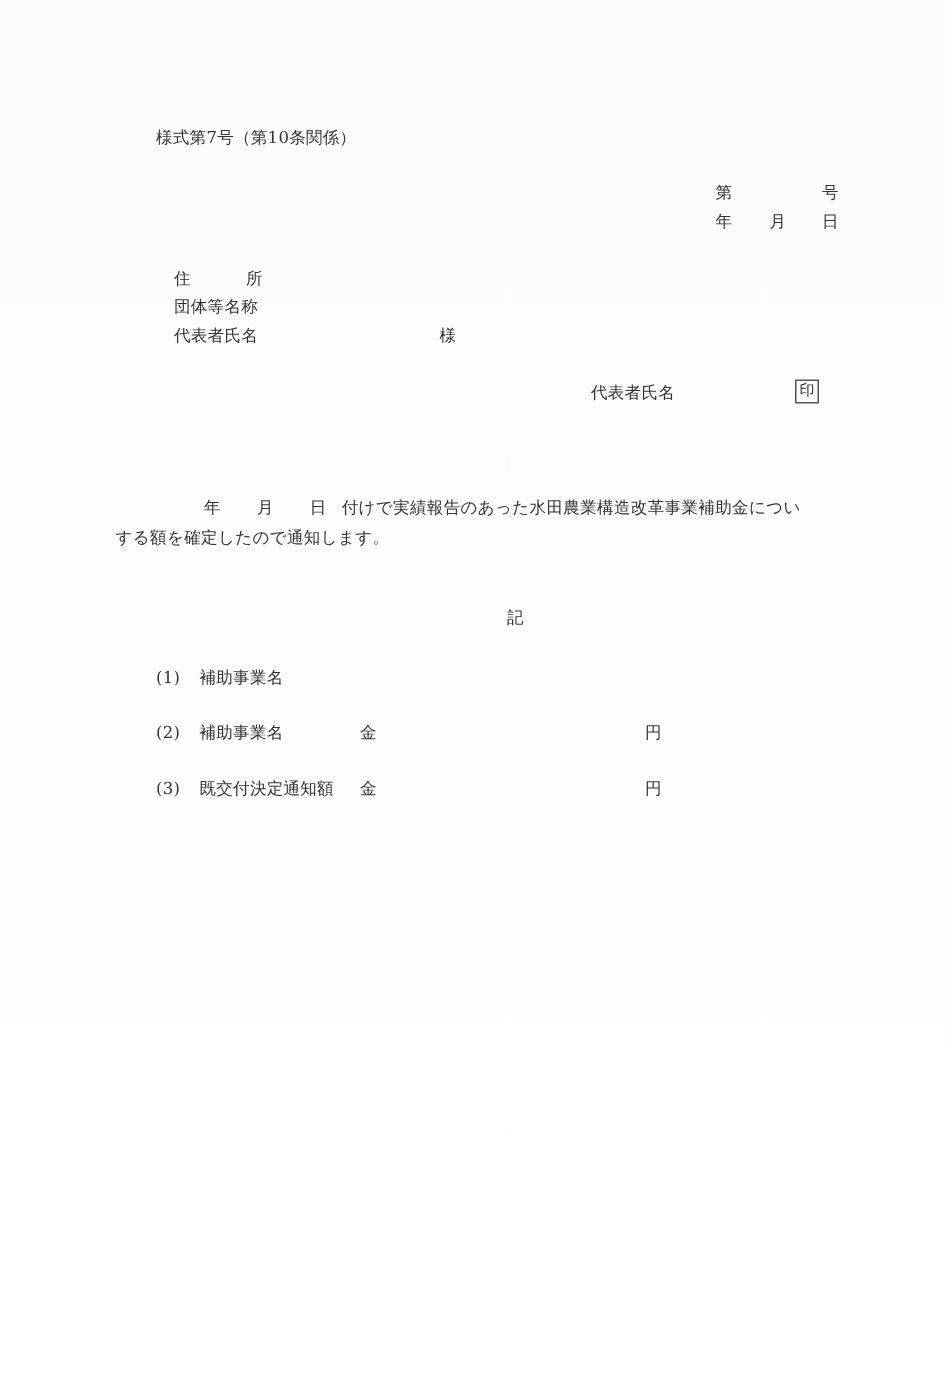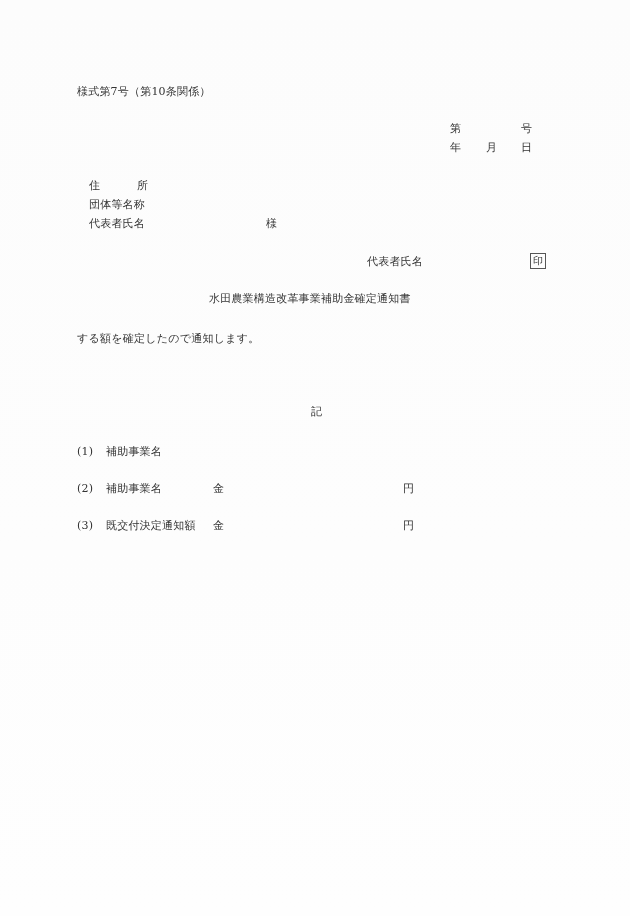--- a/index.html
+++ b/index.html
@@ -21,20 +21,21 @@
       left: 0; top: 0;
       width: 630px; height: 916px;
       background: linear-gradient(#fcfcfc 0%, #fdfdfd 60%, #fefefe 100%);
     }
     .t {
       position: absolute;
       white-space: nowrap;
       line-height: 14px;
       font-size: 11px;
       letter-spacing: 0.2px;
+      margin-left: 27px;
     }
     .seal {
       position: absolute;
       left: 530px;
       top: 253px;
       width: 14px;
       height: 14px;
       border: 1px solid #555;
       font-size: 10px;
       line-height: 14px;
@@ -67,23 +68,25 @@
 
   <div class="t" style="left:89px; top:179px;">住</div>
   <div class="t" style="left:137px; top:179px;">所</div>
   <div class="t" style="left:89px; top:198px;">団体等名称</div>
   <div class="t" style="left:89px; top:217px;text-align:right;">代表者氏名</div>
   <div class="t" style="left:266px; top:217px;">様</div>
 
   <div class="t" style="left:367px; top:255px;">代表者氏名</div>
   <div class="seal">印</div>
 
-  <div class="t" style="left:209px; top:292px;">水田農業構造改革事業補助金確定通知書</div>
 
   <div class="body-para">
+    <div>
+      <span style="display:inline-block; width:59px;"></span><span>年</span><span style="display:inline-block; width:24px;"></span><span>月</span><span style="display:inline-block; width:24px;"></span><span>日</span><span style="display:inline-block; width:10px;"></span><span>付けで実績報告のあった水田農業構造改革事業補助金につい</span>
+    </div>
     <div>する額を確定したので通知します。</div>
   </div>
 
   <div class="t" style="left:311px; top:405px;">記</div>
 
   <div class="t" style="left:77px; top:445px;">(1)</div>
   <div class="t" style="left:106px; top:445px;text-align:right;">補助事業名</div>
 
   <div class="t" style="left:77px; top:482px;">(2)</div>
   <div class="t" style="left:106px; top:482px;">補助事業名</div>

